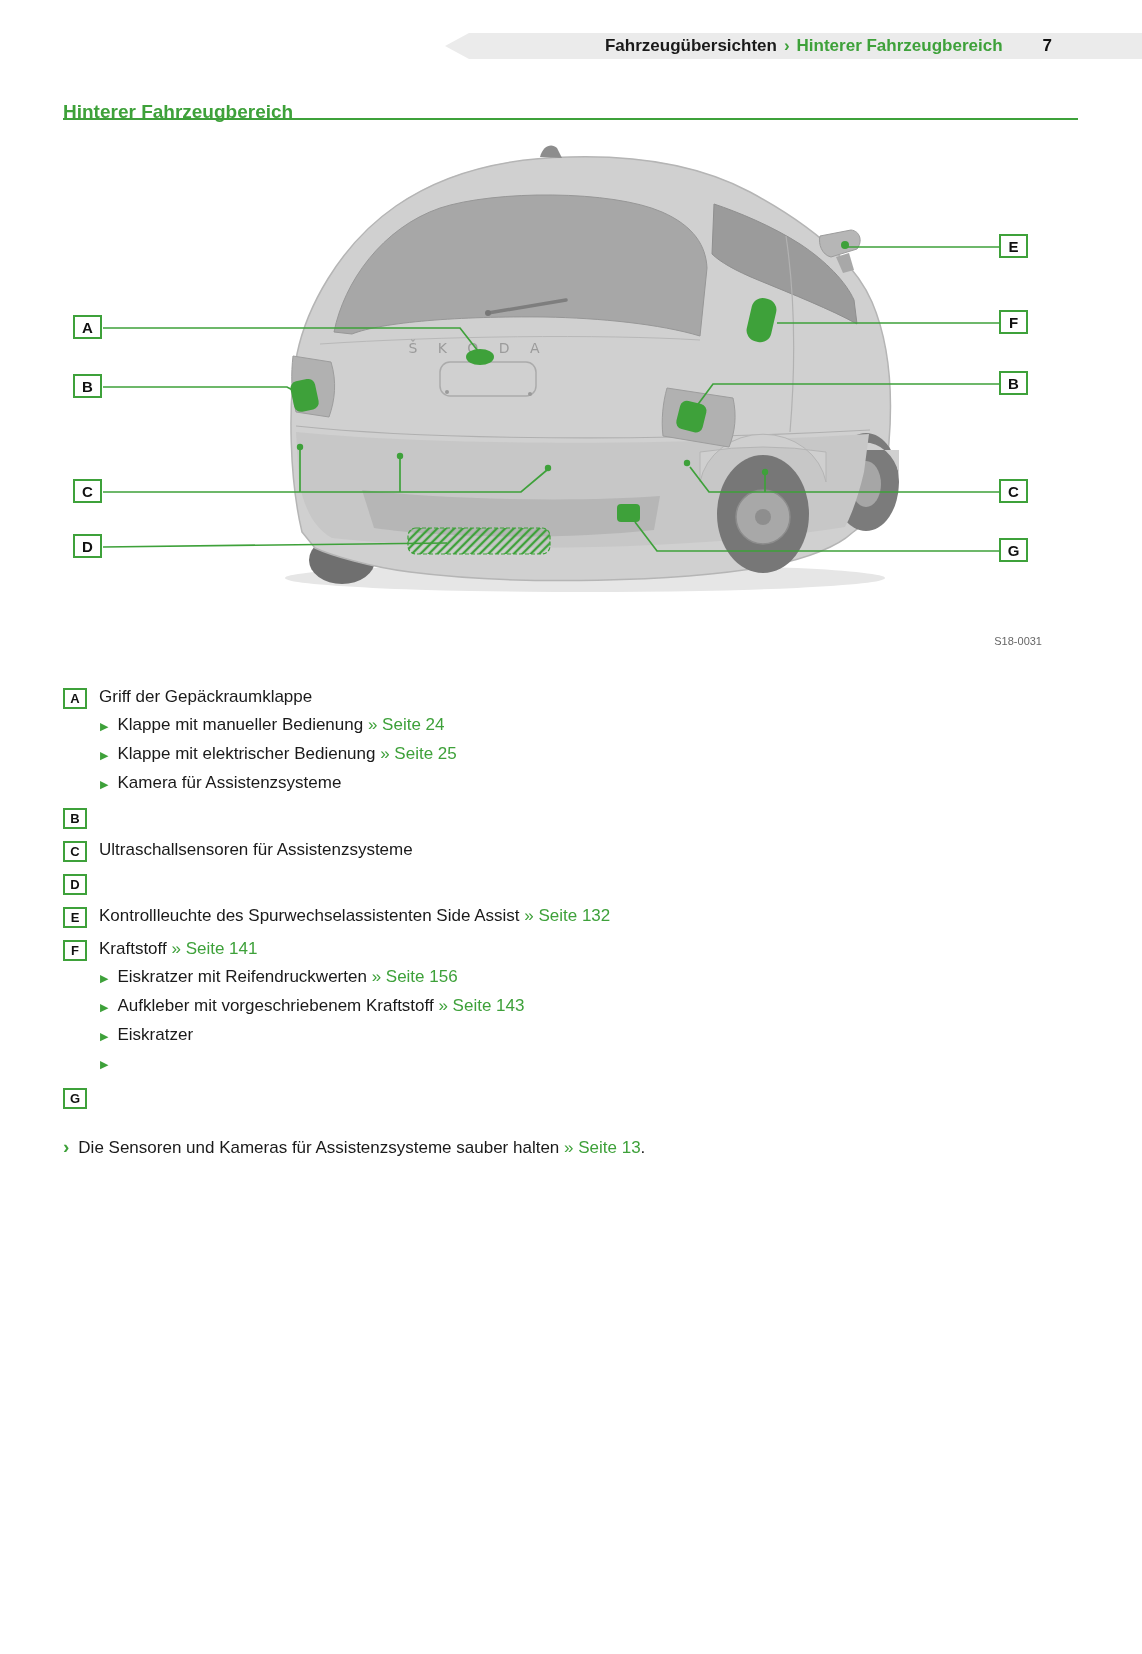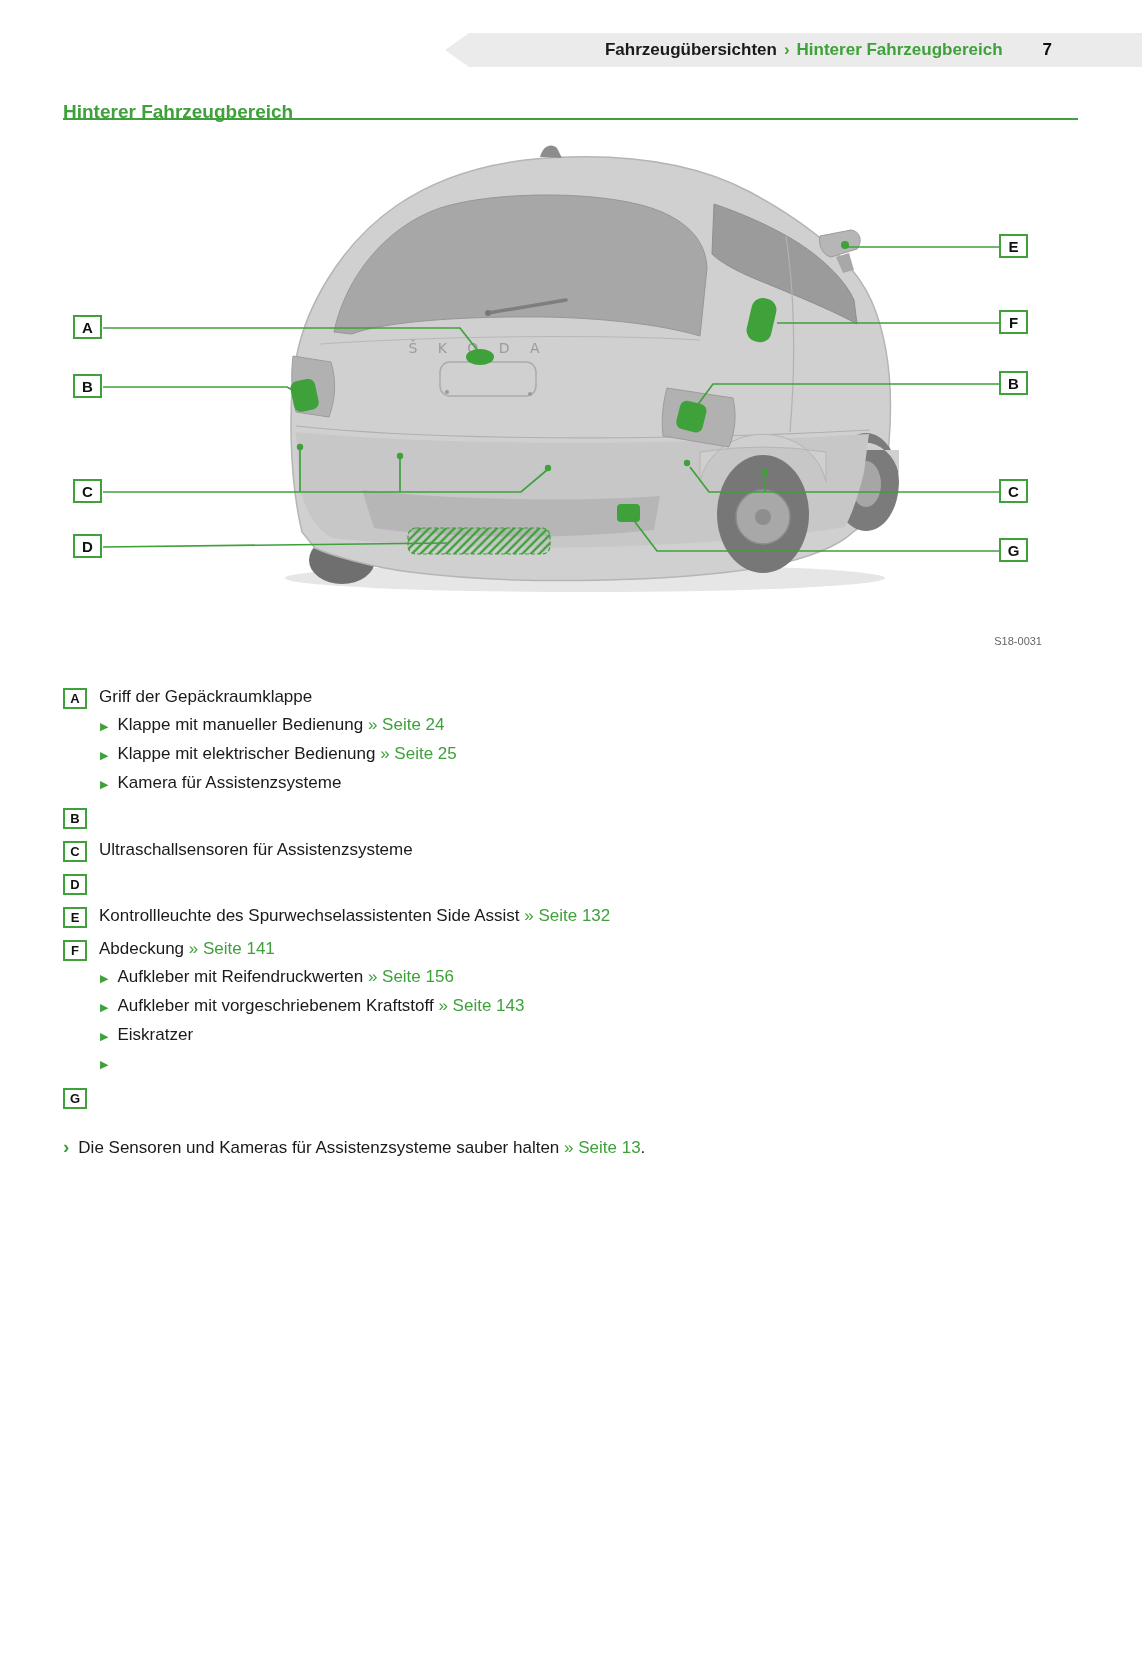--- a/index.html
+++ b/index.html
@@ -7,21 +7,21 @@
     --ink:#1a1a1a;
     --band:#ebebeb;
   }
   html,body{margin:0;padding:0;}
   body{
     width:1142px;height:1654px;position:relative;background:#fff;
     font-family:"Liberation Sans",sans-serif;color:var(--ink);
   }
   
   .header-band{
-    position:absolute;left:445px;right:0;top:33px;height:34px;background:var(--band);
+    position:absolute;left:445px;right:0;top:33px;height:26px;background:var(--band);
     clip-path:polygon(0 50%,24px 0,100% 0,100% 100%,24px 100%);
     display:flex;align-items:center;justify-content:flex-end;
     padding-right:90px;box-sizing:border-box;font-size:17px;font-weight:bold;
   }
   .crumb-sep{color:var(--green);margin:0 7px;}
   .crumb-link{color:var(--green);}
   .page-number{margin-left:40px;color:#111;}
   
   .page-title{position:absolute;left:63px;top:88px;font-size:19px;font-weight:bold;color:var(--green);}
   .title-rule{position:absolute;left:63px;top:118px;width:1015px;height:2px;background:var(--green);}
@@ -176,25 +176,25 @@
     <span class="lbox">D</span>
   </div>
 
   <div class="li">
     <span class="lbox">E</span>
     <span class="ltext"><span>Kontrollleuchte des Spurwechselassistenten Side Assist</span> <a class="lnk">» Seite 132</a></span>
   </div>
 
   <div class="li">
     <span class="lbox">F</span>
-    <span class="ltext"><span>Abdeckung</span> <a class="lnk">» Seite 141</a></span>
-  </div>
-  <div class="sub">
-    <span class="tri">▶</span>
-    <span><span>Aufkleber mit Reifendruckwerten</span> <a class="lnk">» Seite 156</a></span>
+    <span class="ltext"><span>Kraftstoff</span> <a class="lnk">» Seite 141</a></span>
+  </div>
+  <div class="sub">
+    <span class="tri">▶</span>
+    <span><span>Eiskratzer mit Reifendruckwerten</span> <a class="lnk">» Seite 156</a></span>
   </div>
   <div class="sub">
     <span class="tri">▶</span>
     <span><span>Aufkleber mit vorgeschriebenem Kraftstoff</span> <a class="lnk">» Seite 143</a></span>
   </div>
   <div class="sub">
     <span class="tri">▶</span>
     <span><span>Eiskratzer</span></span>
   </div>
   <div class="sub">

